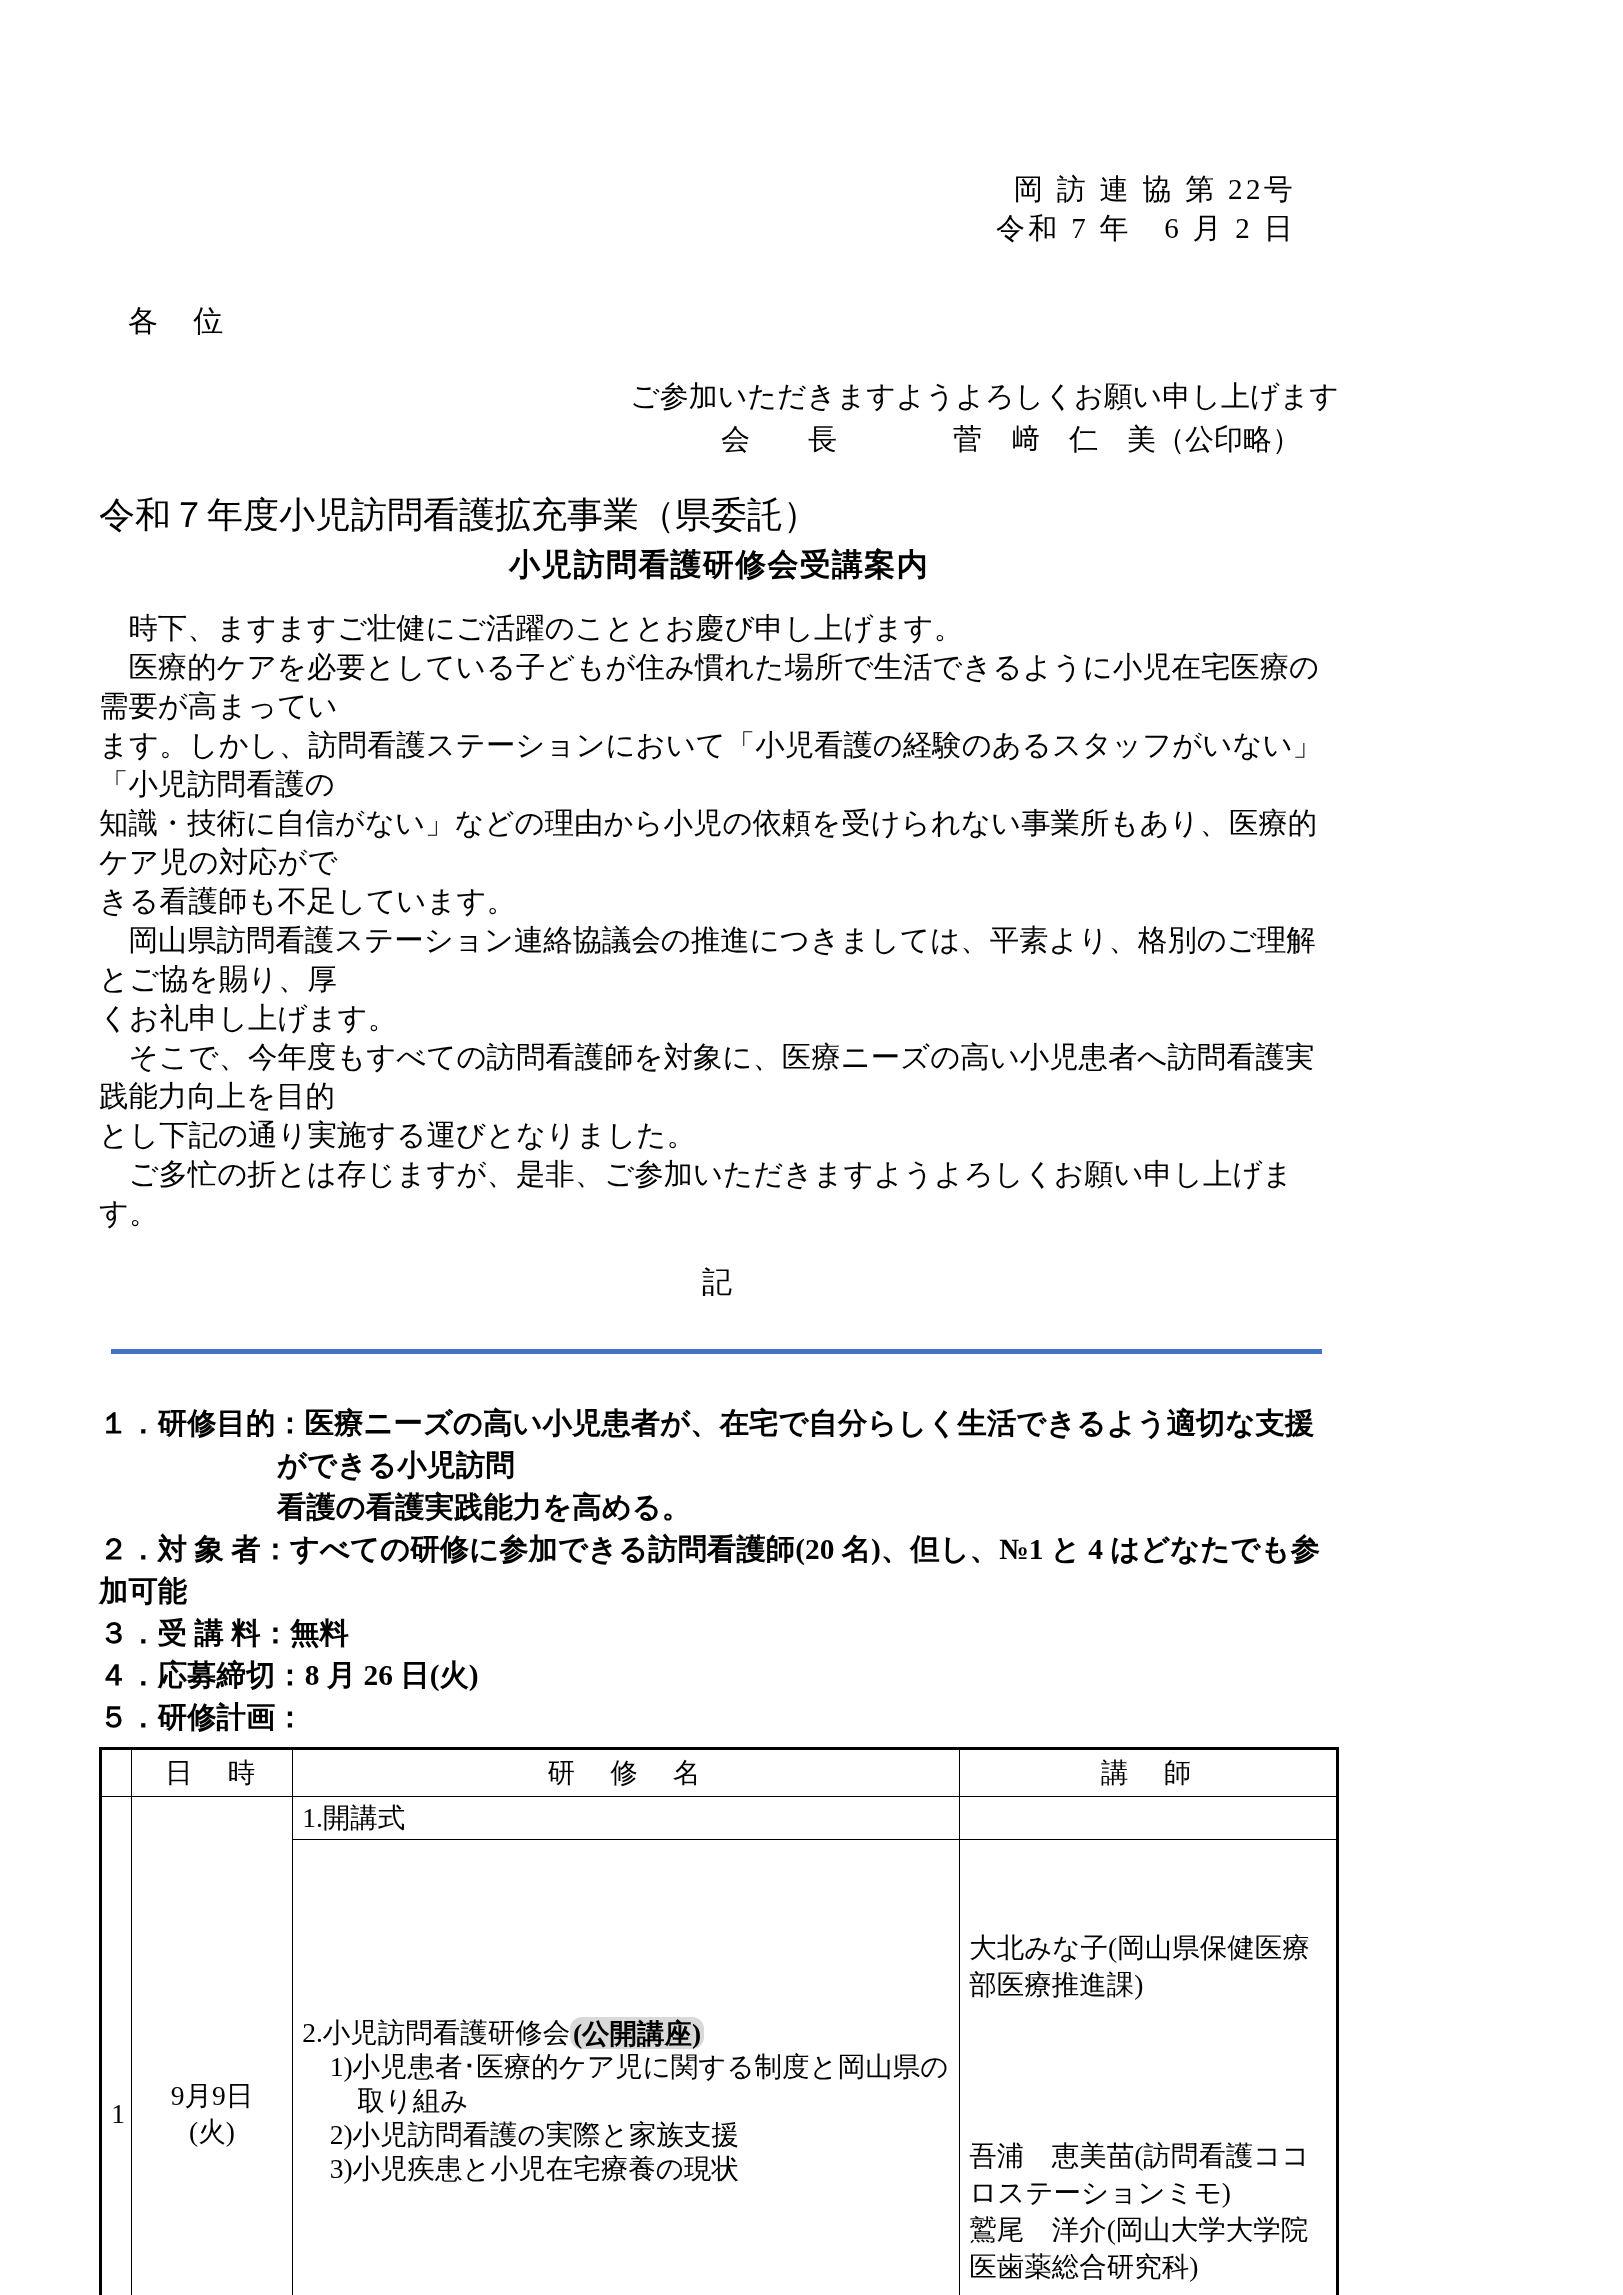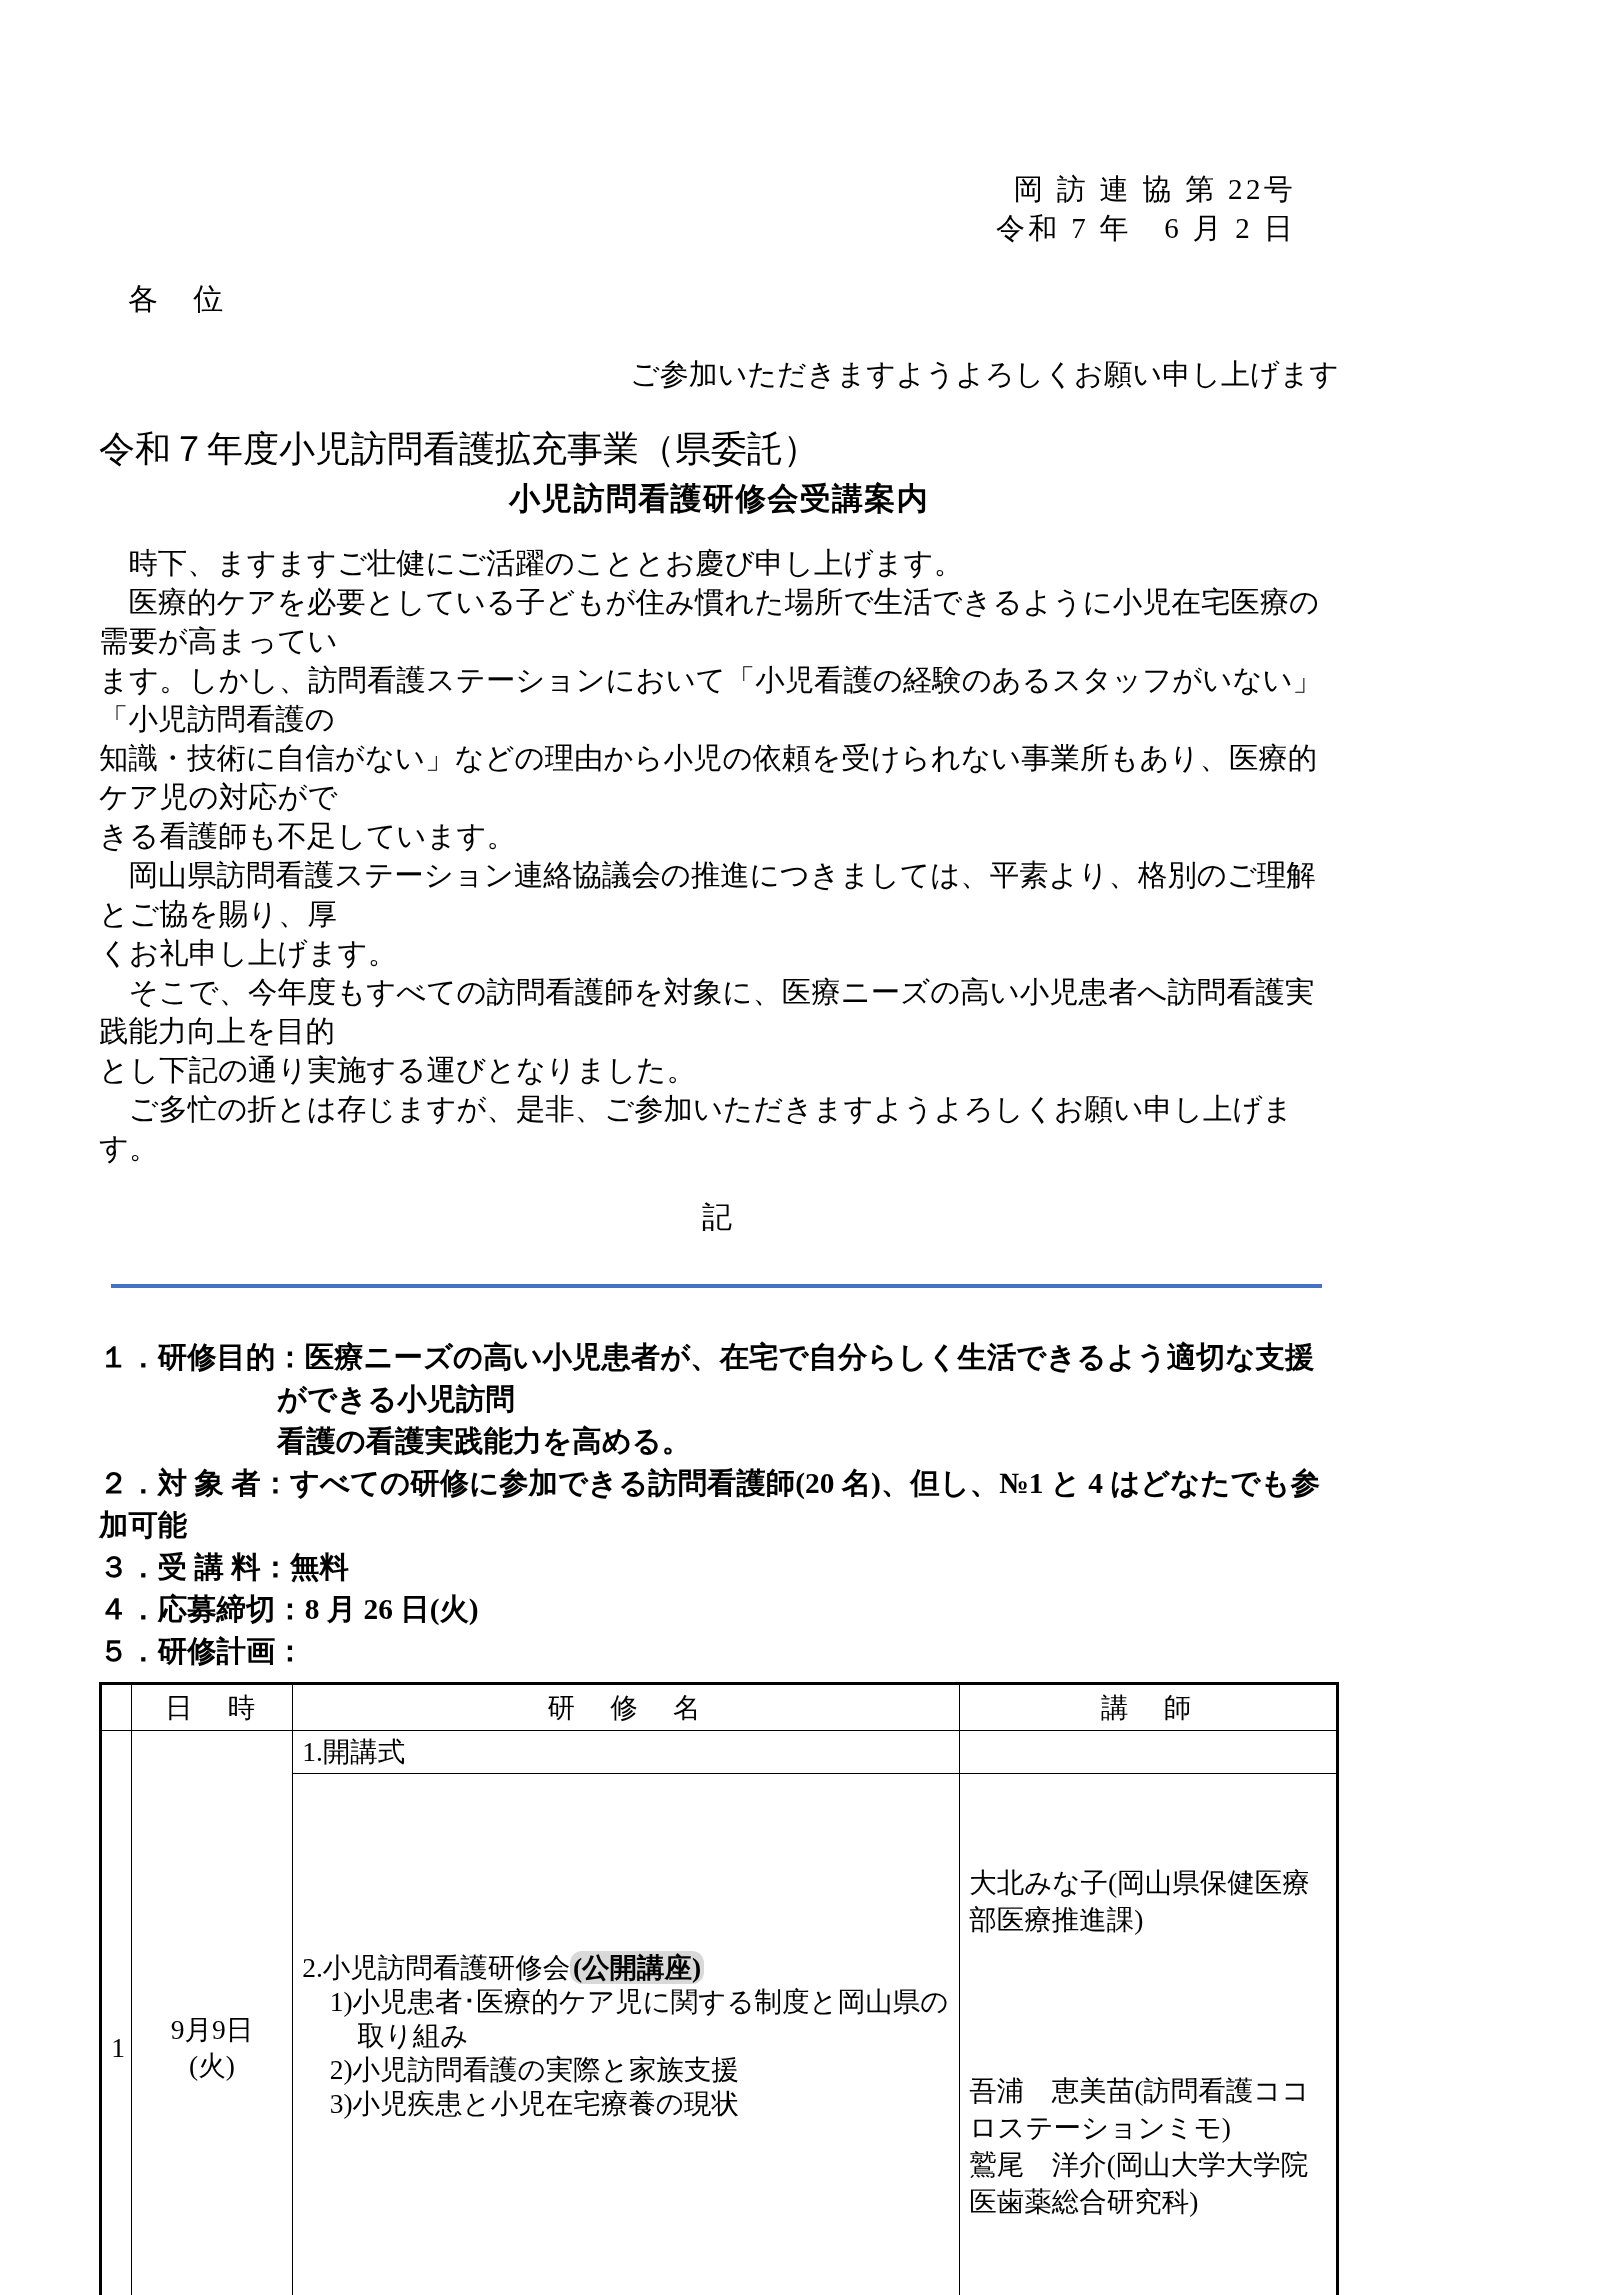--- a/index.html
+++ b/index.html
@@ -5,21 +5,21 @@
   :root{ --accent:#4472C4; --hl:#d9d9d9; }
   html,body{ margin:0; padding:0; }
   body{
     width:1623px; height:2295px; background:#ffffff; color:#000;
     font-family:"Liberation Serif","DejaVu Serif",serif;
     overflow:hidden;
   }
   .page{ box-sizing:border-box; width:1416px; height:2295px; padding:170px 77px 16px 99px; }
 
   .doc-meta{ text-align:right; padding-right:43px; font-size:29px; line-height:1.36; letter-spacing:3.3px; }
-  .addressee{ margin-top:30px; margin-left:29px; font-size:30px; letter-spacing:2.6px; }
+  .addressee{ margin-top:52px; margin-left:29px; font-size:30px; letter-spacing:2.6px; }
   .sender{ margin-top:33px; text-align:right; font-size:29px; line-height:1.5; }
   .sender-name{ padding-right:38px; }
 
   .subtitle{ margin-top:29px; text-align:left; font-size:36px; }
   .doc-title{ margin-top:3.9px; text-align:center; font-size:31px; font-weight:bold; letter-spacing:1.3px; }
 
   .body-text{ margin-top:23.6px; font-size:29.4px; line-height:39px; }
   .body-text p{ margin:0; white-space:pre-wrap; }
 
   .record-mark{ margin-top:29px; text-align:center; font-size:30px; letter-spacing:3.9px; }
@@ -52,20 +52,21 @@
 
   <div class="doc-meta">
     <div>岡 訪 連 協 第 22号</div>
     <div>令和 7 年　6 月 2 日</div>
   </div>
 
   <div class="addressee">各　位</div>
 
   <div class="sender">
     <div>ご参加いただきますようよろしくお願い申し上げます</div>
+    <div class="sender-name">会　　長　　　　菅　﨑　仁　美（公印略）</div>
   </div>
 
   <div class="subtitle">令和７年度小児訪問看護拡充事業（県委託）</div>
   <div class="doc-title">小児訪問看護研修会受講案内</div>
 
   <div class="body-text">
     <p>　時下、ますますご壮健にご活躍のこととお慶び申し上げます。</p>
     <p>　医療的ケアを必要としている子どもが住み慣れた場所で生活できるように小児在宅医療の需要が高まってい
 ます。しかし、訪問看護ステーションにおいて「小児看護の経験のあるスタッフがいない」「小児訪問看護の
 知識・技術に自信がない」などの理由から小児の依頼を受けられない事業所もあり、医療的ケア児の対応がで

